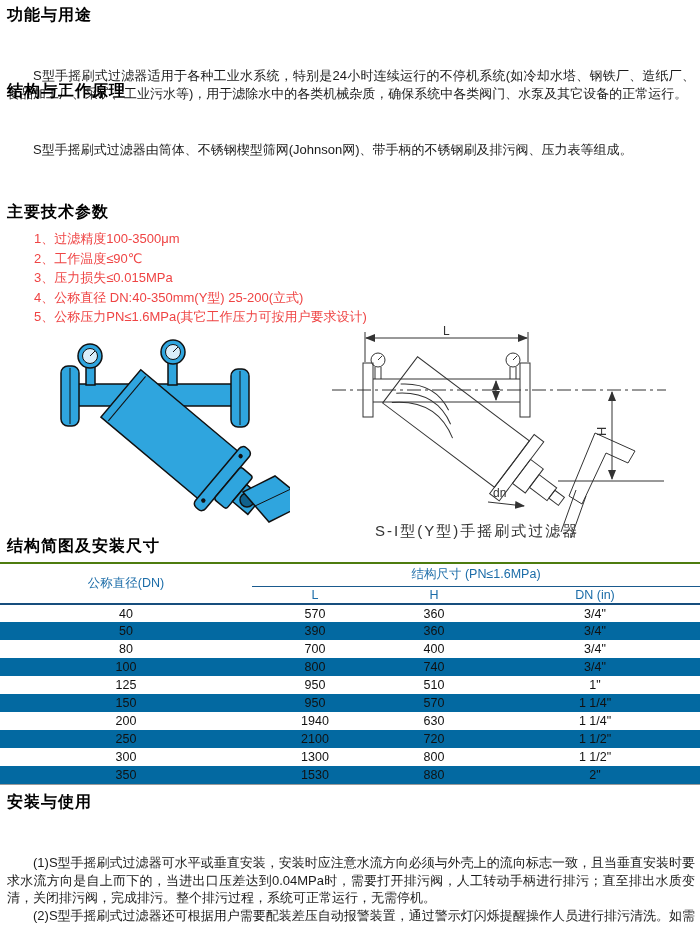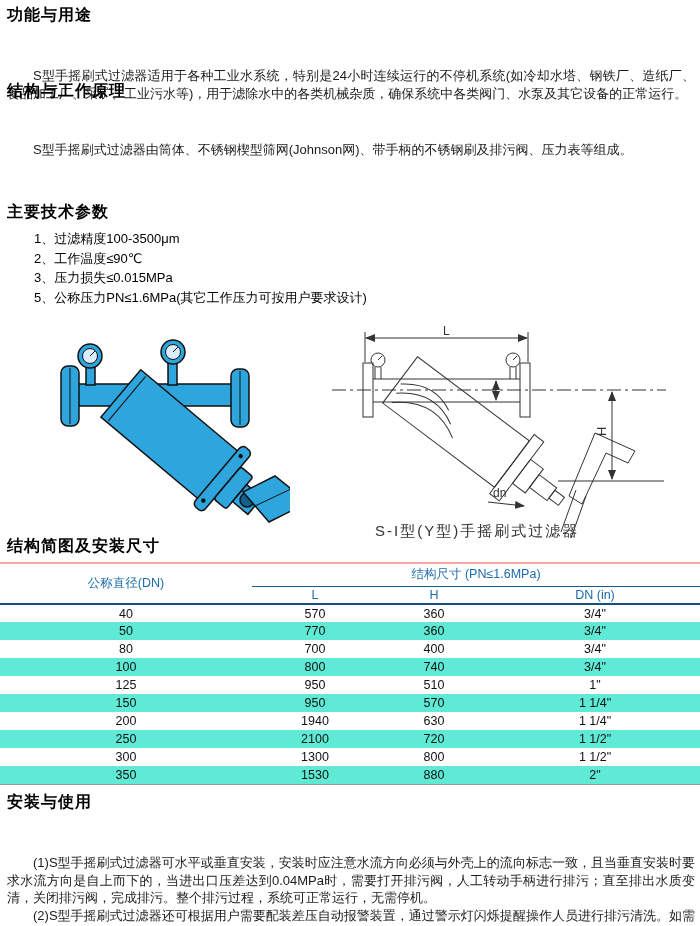--- a/index.html
+++ b/index.html
@@ -13,34 +13,34 @@
     position:absolute; left:7px; font-size:16px; font-weight:bold;
     color:#000; letter-spacing:1px; white-space:nowrap;
   }
   .para {
     position:absolute; left:7px; width:688px; font-size:13px;
     line-height:17.5px; text-align:justify; color:#1a1a1a;margin-top:36px;
   }
   .para p { text-indent:2em; }
   .params {
     position:absolute; left:34px; top:229px; font-size:13px;
-    line-height:19.5px; color:#000000;
+    line-height:19.5px; color:#ef4444;
   }
   .fig { position:absolute; }
   table.dims {
     position:absolute; top:562px; left:0; width:700px;
     border-collapse:collapse; font-size:12.5px;
-    border-top:2px solid #fca5a5; table-layout:fixed;
+    border-top:2px solid #4d7c0f; table-layout:fixed;
   }
   .dims th { color:#1b6ca8; font-weight:normal; text-align:center; }
   .dims th.group { border-bottom:1.5px solid #1a5a8e; height:23px; }
   .dims thead { border-bottom:2px solid #164e7d; }
   .dims tr.sub th { height:18px; }
   .dims td { text-align:center; height:18px; color:#111; padding:0; }
-  .dims tbody tr.alt { background:#5eead4; }
+  .dims tbody tr.alt { background:#0369a1; }
   .dims tbody { border-bottom:1.5px solid #9a9a9a; }
   svg text { font-family:"Liberation Sans","DejaVu Sans",sans-serif; }
 </style>
 </head>
 <body>
 
 <h2 class="h-sec" style="top:5px">功能与用途</h2>
 <div class="para" style="top:31px">
   <p>S型手摇刷式过滤器适用于各种工业水系统，特别是24小时连续运行的不停机系统(如冷却水塔、钢铁厂、造纸厂、食品加工厂、采矿、工业污水等)，用于滤除水中的各类机械杂质，确保系统中各类阀门、水泵及其它设备的正常运行。</p>
 </div>
@@ -48,20 +48,21 @@
 <h2 class="h-sec" style="top:81px">结构与工作原理</h2>
 <div class="para" style="top:105px">
   <p>S型手摇刷式过滤器由筒体、不锈钢楔型筛网(Johnson网)、带手柄的不锈钢刷及排污阀、压力表等组成。</p>
 </div>
 
 <h2 class="h-sec" style="top:202px">主要技术参数</h2>
 <div class="params">
   <div>1、过滤精度100-3500μm</div>
   <div>2、工作温度≤90℃</div>
   <div>3、压力损失≤0.015MPa</div>
+  <div>4、公称直径 DN:40-350mm(Y型) 25-200(立式)</div>
   <div>5、公称压力PN≤1.6MPa(其它工作压力可按用户要求设计)</div>
 </div>
 
 <svg class="fig" style="top:336px;left:55px" width="235" height="225" viewBox="0 0 235 225">
   <g stroke="#111" stroke-width="1.5">
 
     <rect x="20" y="48" width="160" height="22" fill="#2fa5de"></rect>
 
     <rect x="6" y="30" width="18" height="60" rx="7" fill="#2fa5de"></rect>
     <line x1="15" y1="32" x2="15" y2="88" stroke-width="1"></line>
@@ -176,21 +177,21 @@
   </thead>
   <tbody>
       <tr>
         <td>40</td>
         <td>570</td>
         <td>360</td>
         <td>3/4"</td>
       </tr>
       <tr class="alt">
         <td>50</td>
-        <td>770</td>
+        <td>390</td>
         <td>360</td>
         <td>3/4"</td>
       </tr>
       <tr>
         <td>80</td>
         <td>700</td>
         <td>400</td>
         <td>3/4"</td>
       </tr>
       <tr class="alt">

